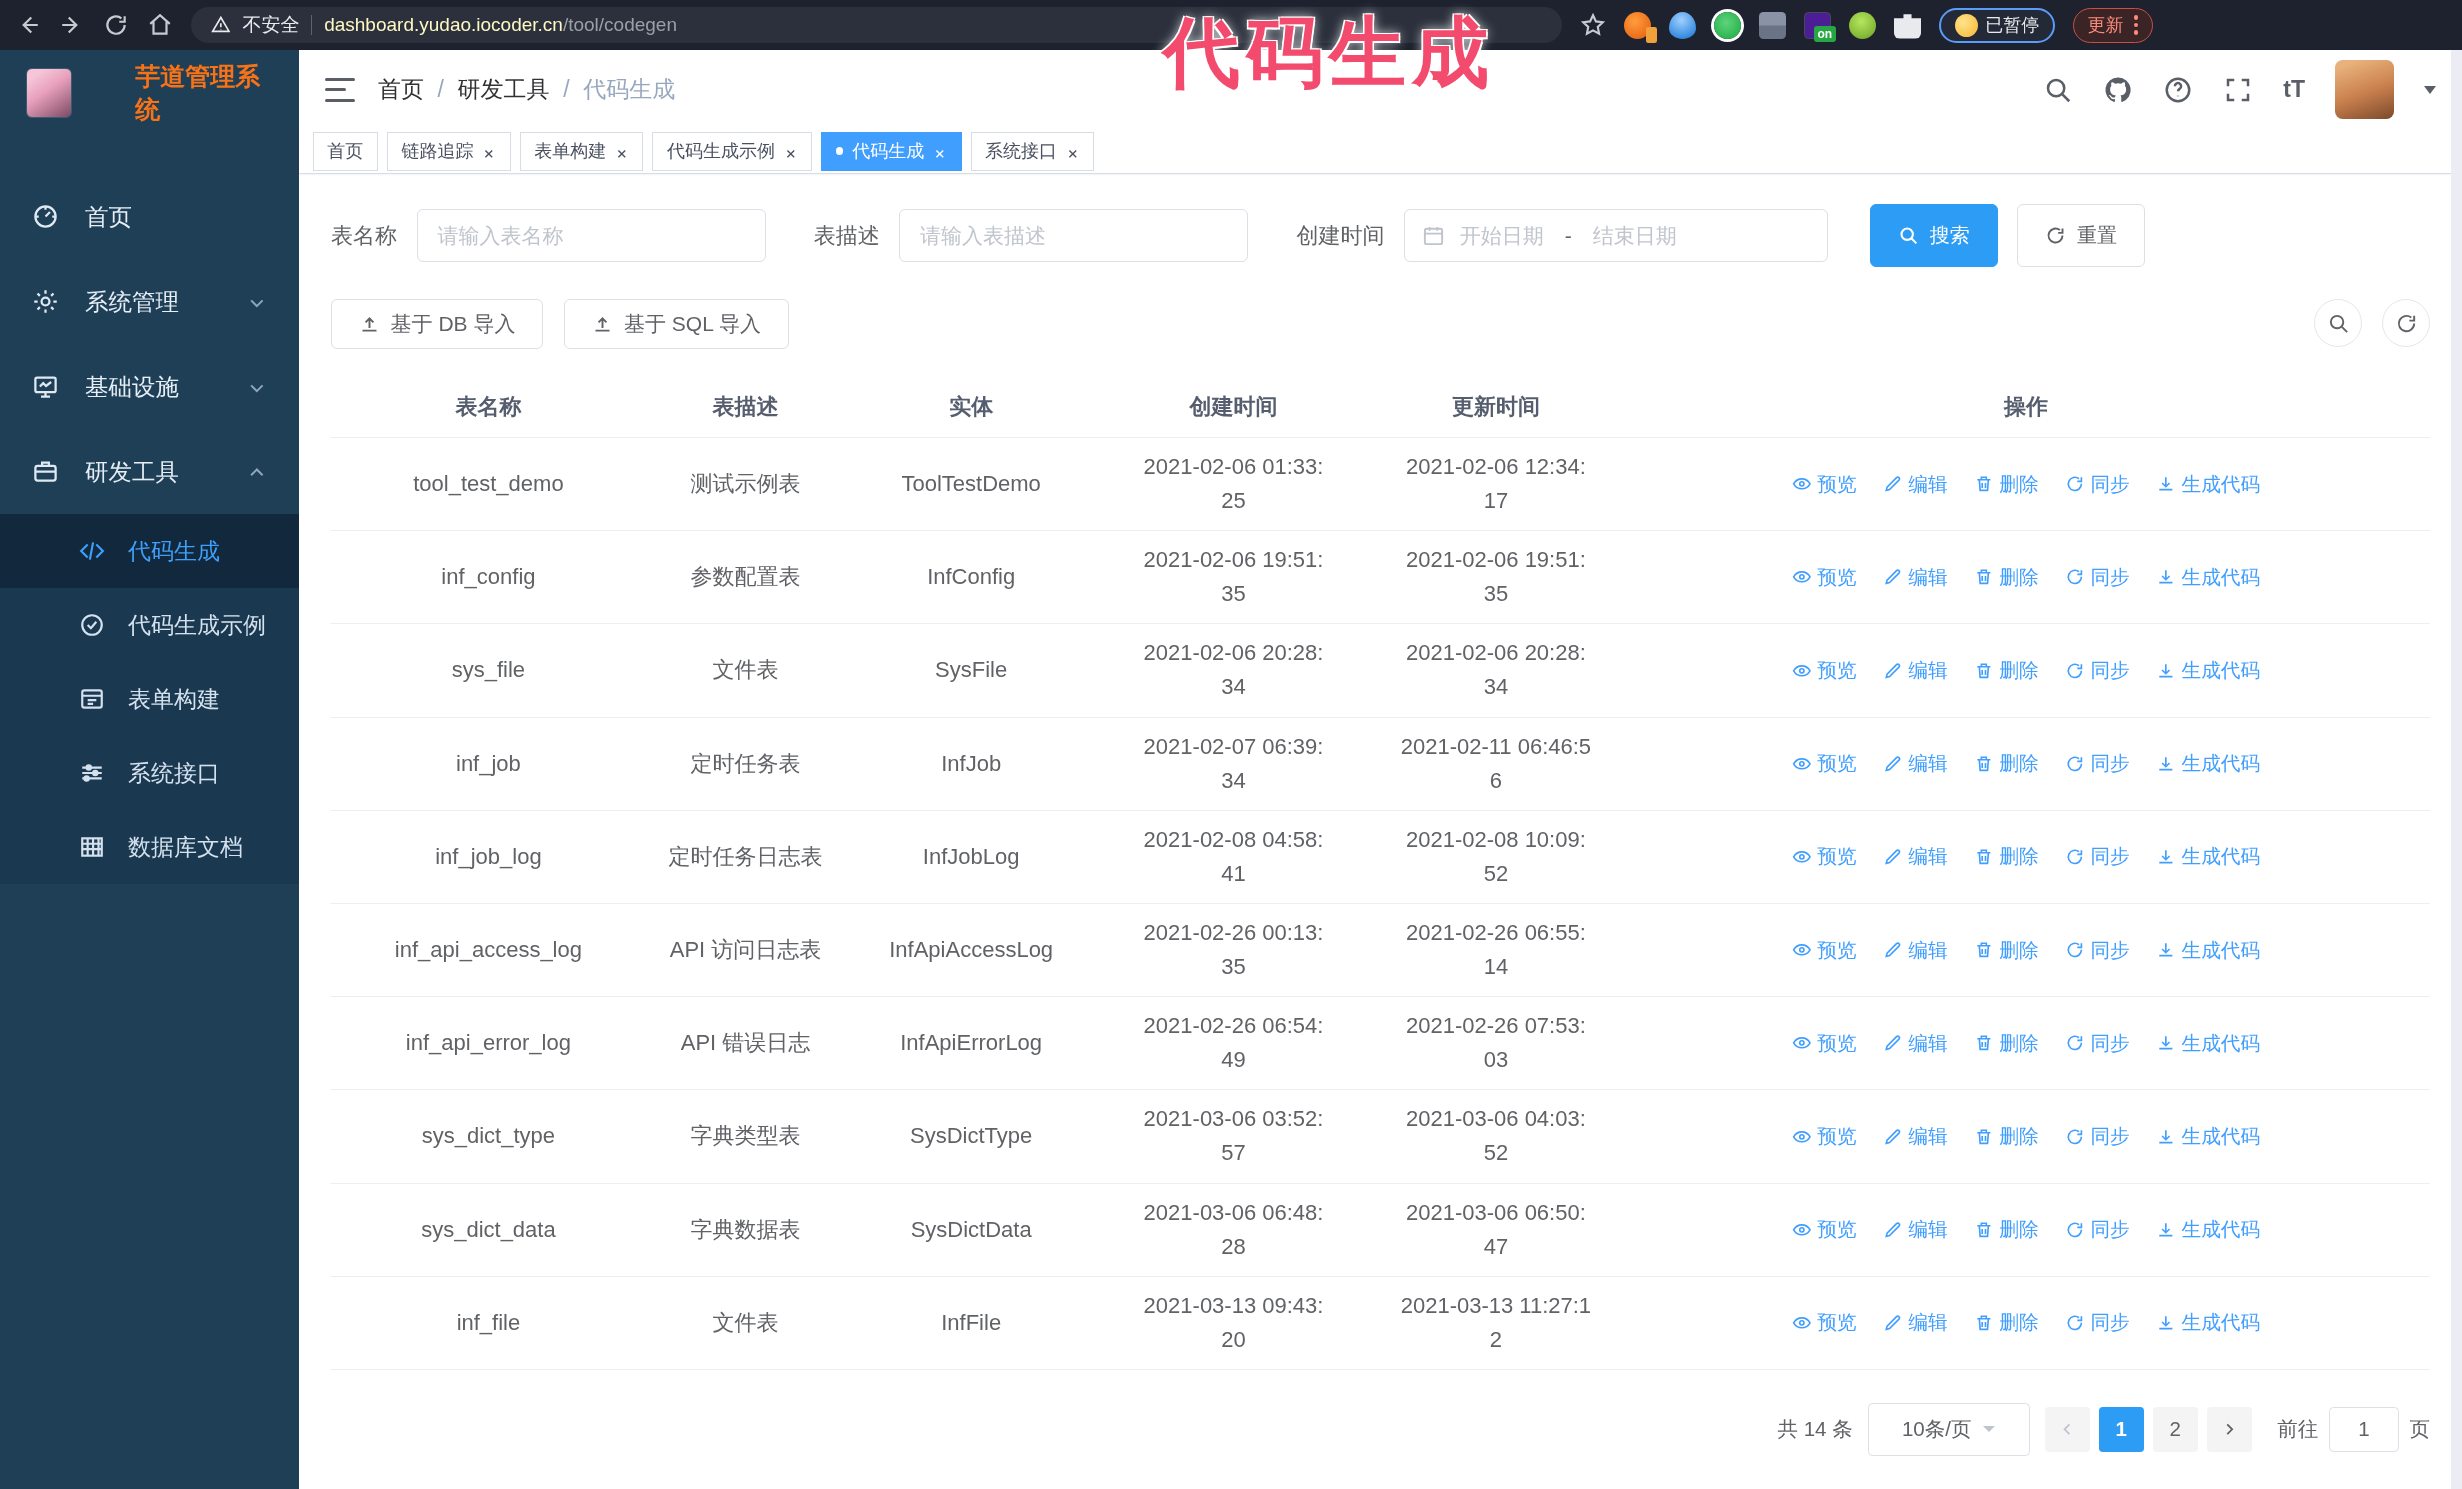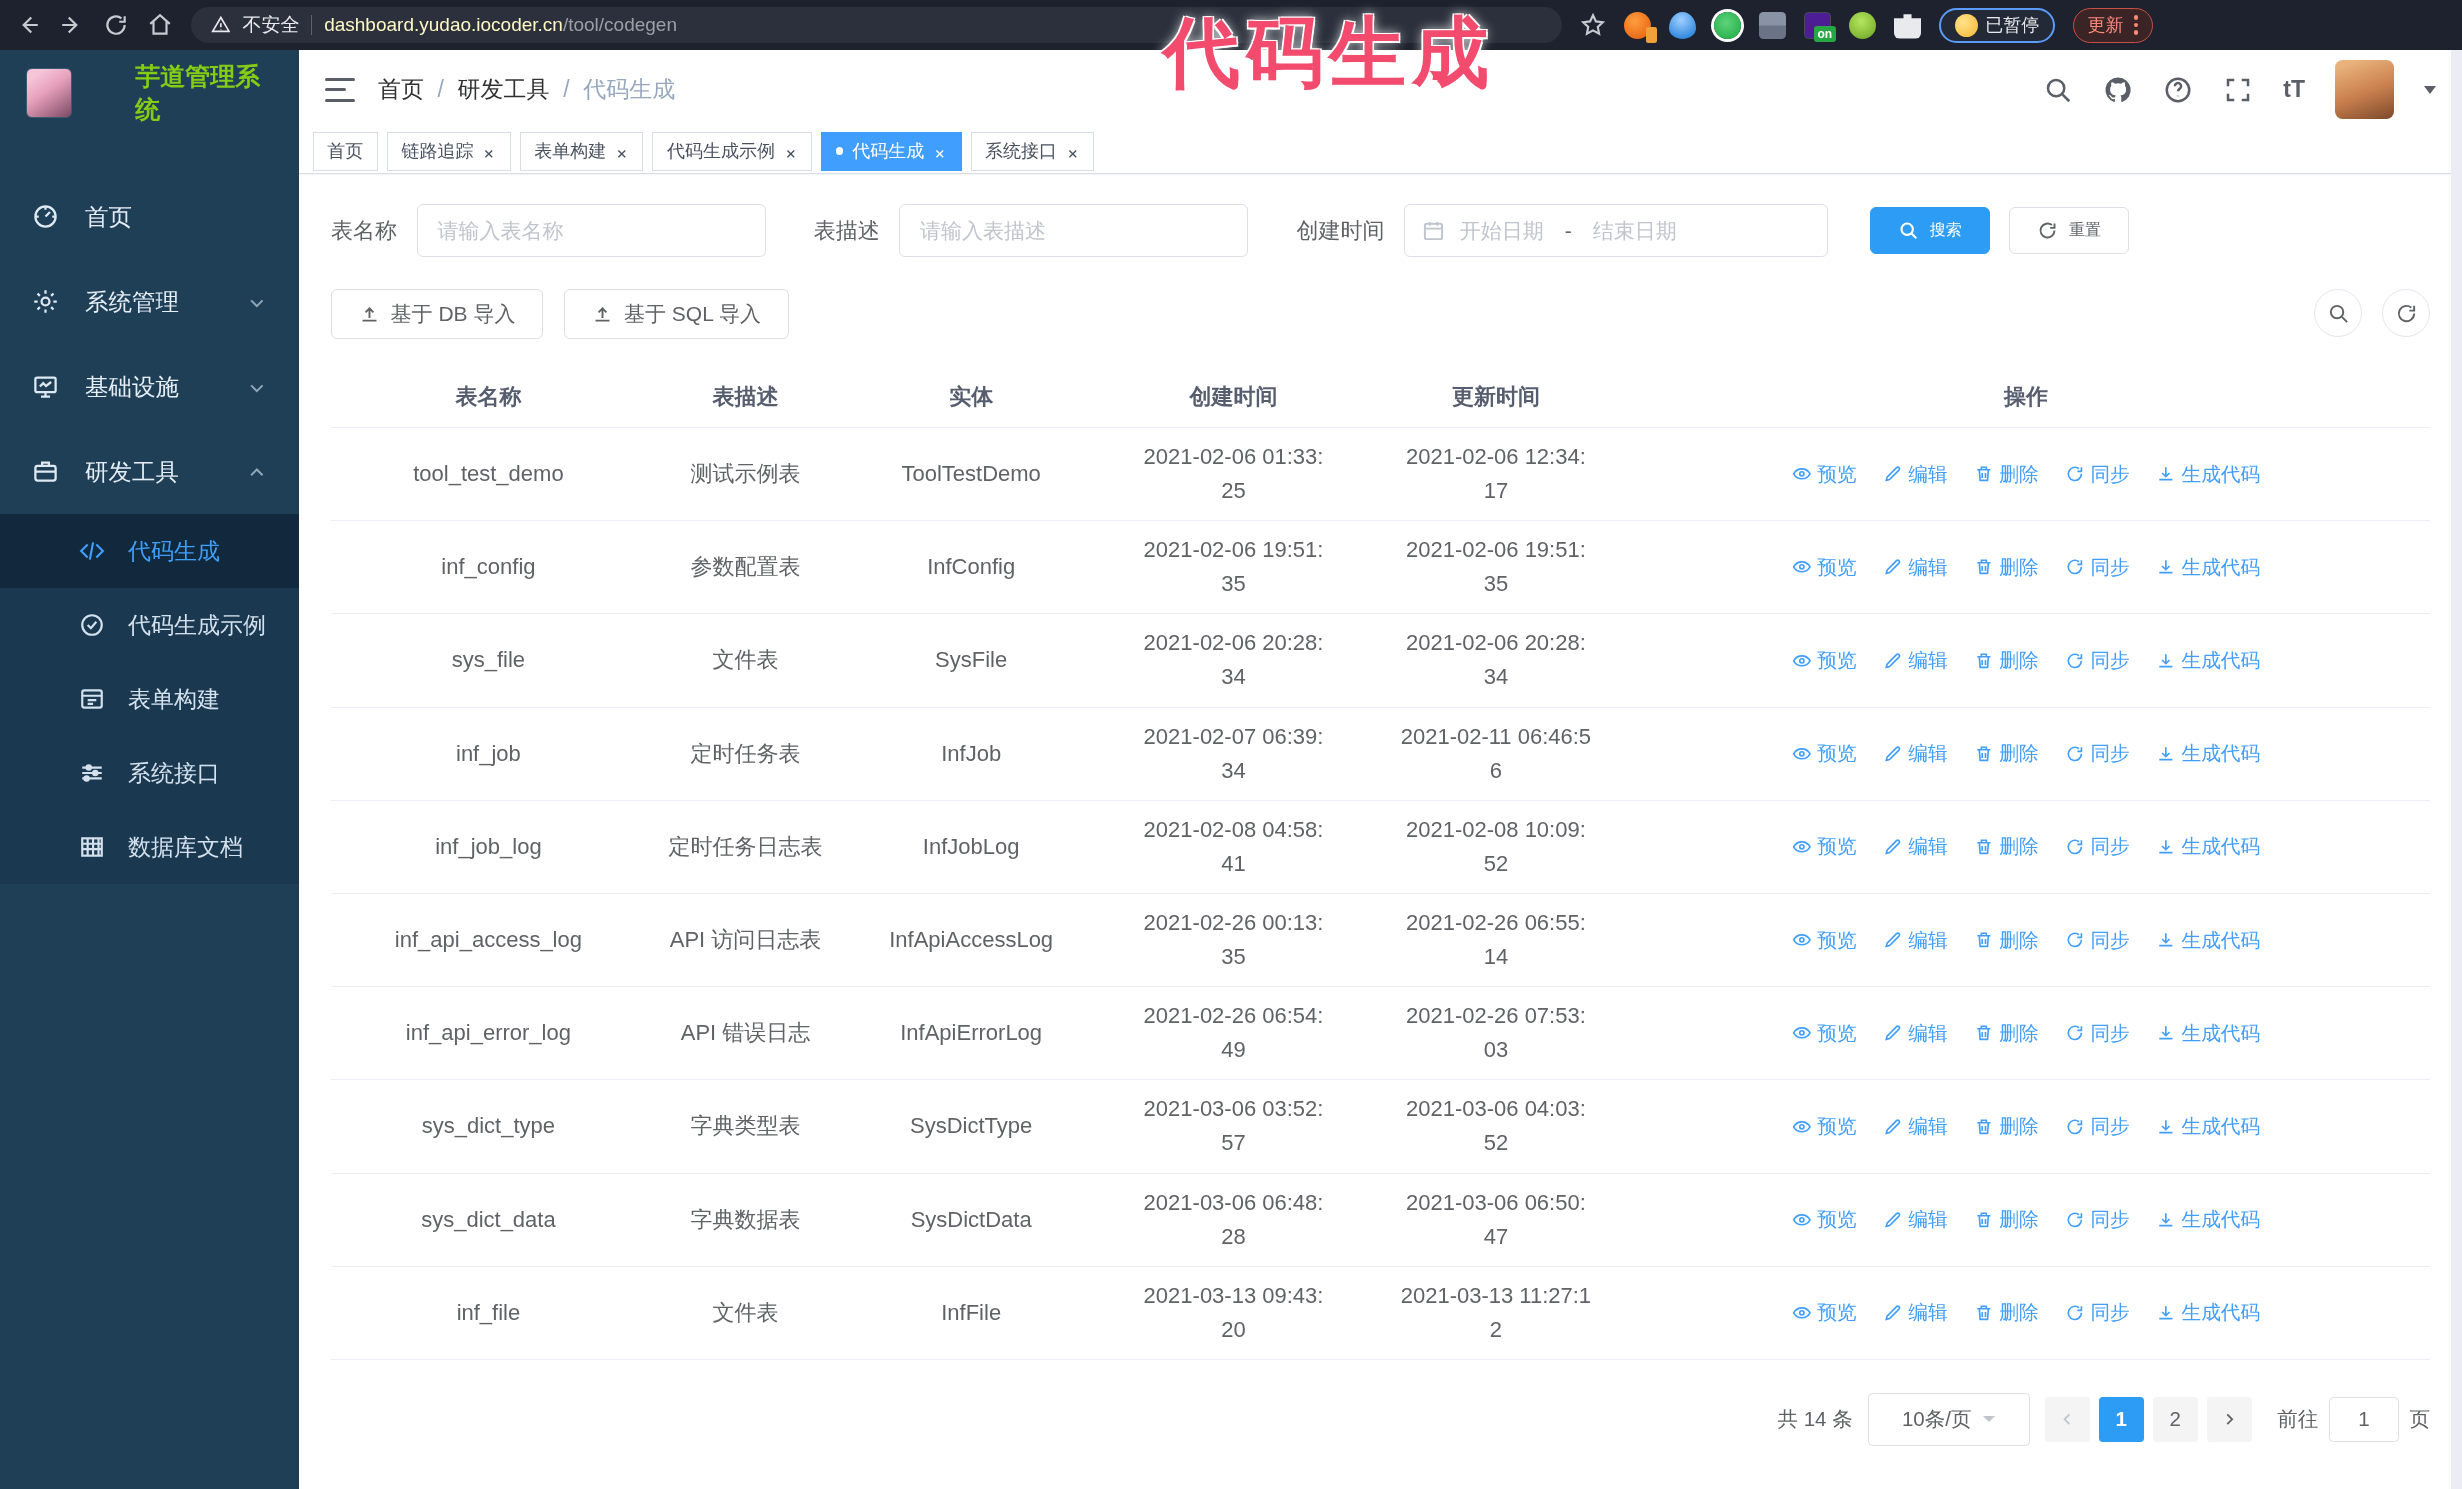--- a/index.html
+++ b/index.html
@@ -41,21 +41,21 @@
   .app { display:flex; height:1440px; position:relative; }
   .v-scrollbar { position:absolute; right:0; top:0; bottom:0; width:10.6px; background:#ececf4; }
 
   
   .sidebar { width:299px; background:#1f3f57; color:#e3ecf4; display:flex;
     flex-direction:column; flex:0 0 auto; }
   .logo-row { height:85px; display:flex; align-items:center; gap:18px; padding:0 26px; }
   .logo-avatar { width:50px; height:50px; border-radius:6px;
     background:linear-gradient(145deg,#f6c6d8 15%,#e8a0bc 45%,#7d4a64 100%);
     border:1.5px solid #3b5a74; }
-  .logo-title { font-size:25px; font-weight:bold; color:#84cc16;margin-left:45px; }
+  .logo-title { font-size:25px; font-weight:bold; color:#f97316;margin-left:45px; }
   .menu { margin-top:39px; }
   .menu-item { height:85px; display:flex; align-items:center; gap:26px; padding:0 32px;
     font-size:23.5px; color:#e6eef6; cursor:pointer; }
   .menu-item .mi { width:27px; height:27px; color:#dfe9f2; }
   .menu-item .mi svg { width:100%; height:100%; }
   .chev { margin-left:auto; width:19.7px; height:19.7px; color:#8fa5b8; }
   .submenu { background:#1a3850; }
   .submenu-item { height:74px; display:flex; align-items:center; gap:23px; padding:0 32px 0 79px;
     font-size:23px; color:#d5e2ee; cursor:pointer; }
   .submenu-item .mi { width:26px; height:26px; }
@@ -98,22 +98,22 @@
   .f-label { font-size:22px; color:#606266; margin-right:19.7px; white-space:nowrap; }
   .f-input { width:349px; height:53px; border:0.8px solid #dcdfe6; border-radius:6px;
     padding:0 19.7px; font-size:21px; color:#606266; outline:none; }
   .f-input::placeholder { color:#c0c4cc; }
   .gap { width:48px; flex:0 0 auto; }
   .date-box { width:424px; height:53px; border:0.8px solid #dcdfe6; border-radius:6px;
     display:flex; align-items:center; padding:0 16.7px; gap:15px; font-size:21px; color:#c0c4cc;
     cursor:pointer; }
   .date-box .cal { width:23px; height:23px; color:#c0c4cc; flex:0 0 auto; }
   .date-box .dsep { color:#606266; margin:0 6px; }
-  .btn { height:47px; border-radius:6px; display:inline-flex; align-items:center; gap:10.6px;
-    font-size:16px; padding:0 27px; cursor:pointer; border:0.8px solid #dcdfe6;
+  .btn { height:63px; border-radius:6px; display:inline-flex; align-items:center; gap:10.6px;
+    font-size:20px; padding:0 27px; cursor:pointer; border:0.8px solid #dcdfe6;
     background:#fff; color:#606266; white-space:nowrap; }
   .btn .bic { width:21px; height:21px; }
   .btn .bic svg { width:100%; height:100%; }
   .btn.primary { background:#2d9cf4; border-color:#2d9cf4; color:#fff; }
   .search-row .btn.primary { margin-left:42px; }
   .search-row .btn.plain { margin-left:19.7px; }
 
   .toolbar-row { display:flex; align-items:flex-start; margin-bottom:27px; }
   .toolbar-row .btn { height:50px; font-size:21px; margin-right:21px; }
   .tool-right { margin-left:auto; display:flex; gap:19.7px; }

